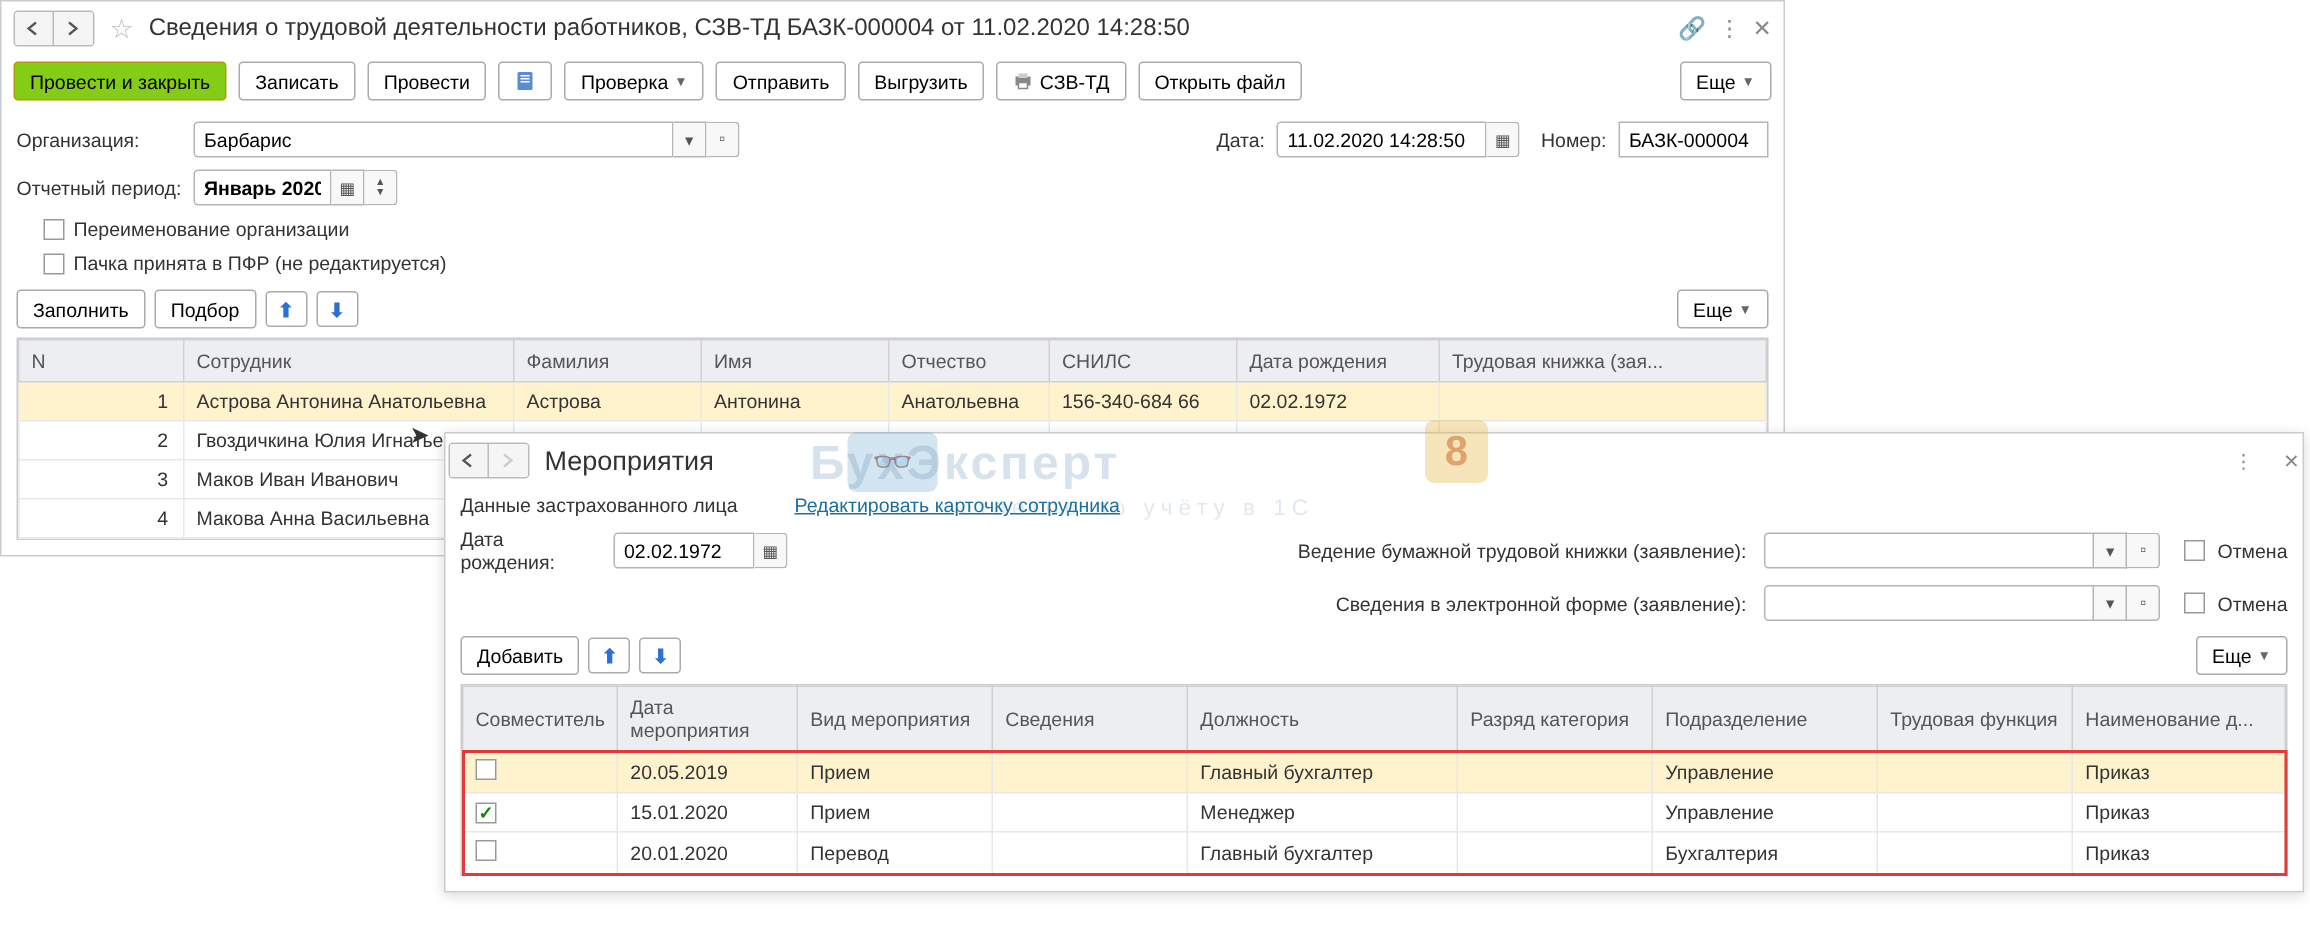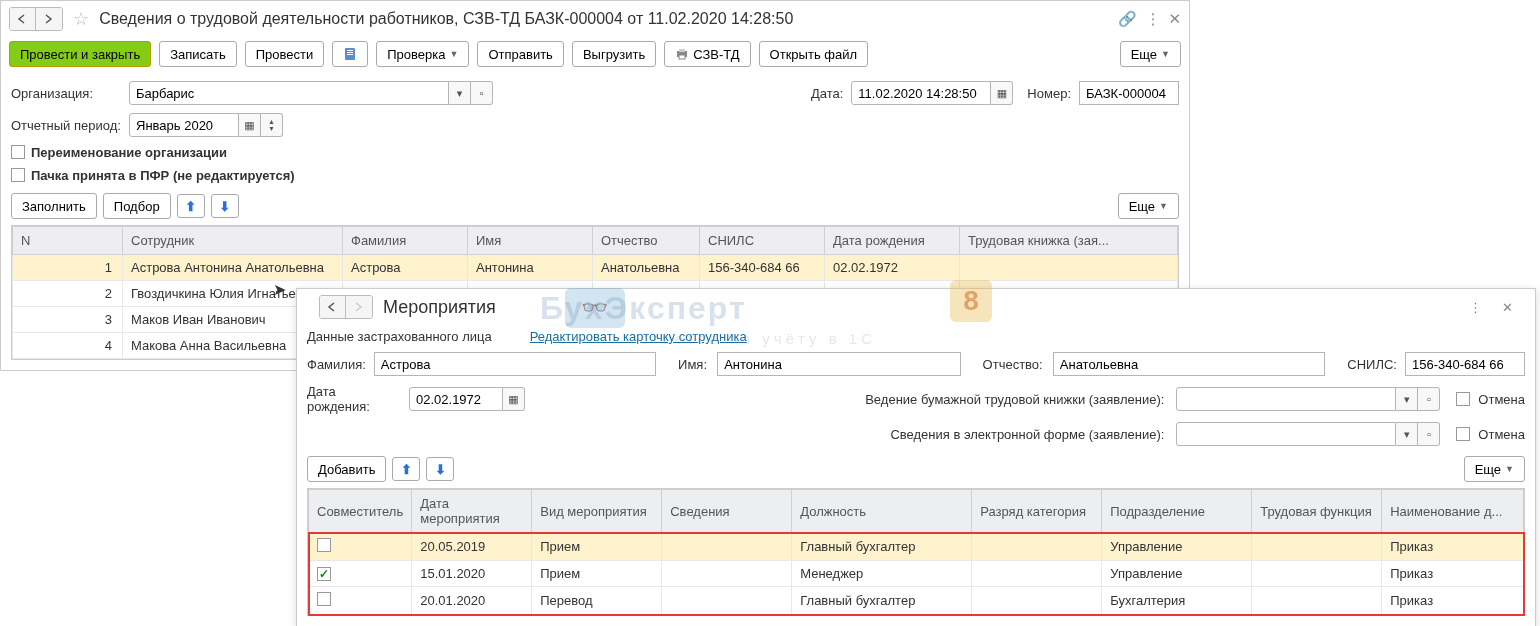--- a/index.html
+++ b/index.html
@@ -23,39 +23,39 @@
 .btn .chev { font-size: 9px; color: #666; }
 
 .form-row { display: flex; align-items: center; padding: 4px 10px; gap: 8px; }
 .form-label { min-width: auto; color: #333; }
 .input { border: 1px solid #b5b5b5; background: #fff; height: 24px; padding: 2px 6px; font-size: 13px; }
 .input-group { display: flex; }
 .input-group .input { border-radius: 3px 0 0 3px; }
 .input-group .ibtn { border: 1px solid #b5b5b5; border-left: none; background: #f8f8f8; width: 22px; height: 24px; display: inline-flex; align-items: center; justify-content: center; cursor: pointer; font-size: 11px; color: #555; }
 .input-group .ibtn:last-child { border-radius: 0 3px 3px 0; }
 
-.checkbox-row { display: flex; align-items: flex-start; gap: 6px; padding: 4px 10px; font-weight: bold; }
+.checkbox-row { display: flex; align-items: center; gap: 6px; padding: 4px 28px; }
 .checkbox { width: 14px; height: 14px; border: 1px solid #999; background: #fff; display: inline-flex; align-items: center; justify-content: center; }
 .checkbox.checked::after { content: "✓"; color: #0a8c00; font-size: 12px; font-weight: bold; }
 
 .sub-toolbar { display: flex; align-items: center; padding: 6px 10px; gap: 6px; }
 .arrow-btn { border: 1px solid #aaa; background: #fff; width: 28px; height: 24px; display: inline-flex; align-items: center; justify-content: center; border-radius: 3px; cursor: pointer; }
 .arrow-up { color: #2d6fd8; font-weight: bold; }
 .arrow-down { color: #2d6fd8; font-weight: bold; }
 
 .table { width: 100%; border-collapse: collapse; }
 .table th { background: #eceef1; border: 1px solid #d0d0d0; padding: 6px 8px; text-align: left; font-weight: normal; color: #555; font-size: 13px; }
 .table td { border: 1px solid #e8e8e8; padding: 5px 8px; background: #fff; }
 .table tr.selected td { background: #fff3cd; }
 .table td.num { text-align: right; padding-right: 10px; }
 .tbl-wrap { padding: 0 10px 10px 10px; }
 .tbl-border { border: 1px solid #ccc; }
 
 .sub-window { position: absolute; top: 288px; left: 296px; width: 1240px; background: #fff; border: 1px solid #ccc; box-shadow: 0 2px 8px rgba(0,0,0,0.15); }
-.sub-titlebar { display: flex; align-items: center; padding: 6px 22px; gap: 10px; }
+.sub-titlebar { display: flex; align-items: center; padding: 6px 2px; gap: 10px; }
 .sub-title { font-size: 18px; }
 .link { color: #1a6ea0; text-decoration: underline; cursor: pointer; }
 
 .red-outline { outline: 2px solid #e53935; outline-offset: -1px; }
 
 .flex-spacer { flex: 1; }
 
 .watermark { position: absolute; top: 290px; left: 540px; font-size: 32px; color: rgba(100,140,180,0.25); font-weight: bold; pointer-events: none; letter-spacing: 2px; z-index: 100; }
 .watermark-sub { position: absolute; top: 330px; left: 640px; font-size: 15px; color: rgba(100,140,180,0.2); pointer-events: none; letter-spacing: 4px; z-index: 100; }
 .watermark-logo { position: absolute; top: 288px; left: 565px; width: 60px; height: 40px; background: rgba(80,150,200,0.25); border-radius: 6px; z-index: 99; display:flex; align-items:center; justify-content:center; color:rgba(255,255,255,0.6); font-size:22px;}
@@ -139,21 +139,21 @@
       <input class="input" style="width: 140px;" value="11.02.2020 14:28:50">
       <span class="ibtn">▦</span>
     </div>
     <span class="form-label" style="margin-left:6px">Номер:</span>
     <input class="input" style="width: 100px;" value="БАЗК-000004">
   </div>
 
   <div class="form-row">
     <span class="form-label" style="width:110px">Отчетный период:</span>
     <div class="input-group">
-      <input class="input" style="width: 110px;" value="Январь 2020">
+      <input class="input" style="width: 92px; font-weight: bold;" value="Январь 2020">
       <span class="ibtn">▦</span>
       <span class="ibtn" style="flex-direction:column;font-size:7px;line-height:7px">▲<br>▼</span>
     </div>
   </div>
 
   <div class="checkbox-row">
     <span class="checkbox"></span>
     <span>Переименование организации</span>
   </div>
   <div class="checkbox-row">
@@ -257,30 +257,20 @@
     <div class="flex-spacer"></div>
     <span style="color:#888;cursor:pointer">⋮</span>
     <span style="color:#888;cursor:pointer;margin-left:10px">✕</span>
   </div>
 
   <div class="form-row">
     <span>Данные застрахованного лица</span>
     <span style="margin-left:30px" class="link">Редактировать карточку сотрудника</span>
   </div>
 
-  <div class="form-row">
-    <span class="form-label" style="width:60px">Фамилия:</span>
-    <input class="input" style="width: 290px;" value="Астрова">
-    <span class="form-label" style="margin-left:14px;width:32px">Имя:</span>
-    <input class="input" style="width: 250px;" value="Антонина">
-    <span class="form-label" style="margin-left:14px;width:64px">Отчество:</span>
-    <input class="input" style="width: 280px;" value="Анатольевна">
-    <span class="form-label" style="margin-left:14px">СНИЛС:</span>
-    <input class="input" style="width: 120px;" value="156-340-684 66">
-  </div>
 
   <div class="form-row">
     <span class="form-label" style="width:94px">Дата рождения:</span>
     <div class="input-group">
       <input class="input" style="width: 94px;" value="02.02.1972">
       <span class="ibtn">▦</span>
     </div>
     <div class="flex-spacer"></div>
     <span class="form-label">Ведение бумажной трудовой книжки (заявление):</span>
     <div class="input-group" style="margin-left:4px">

